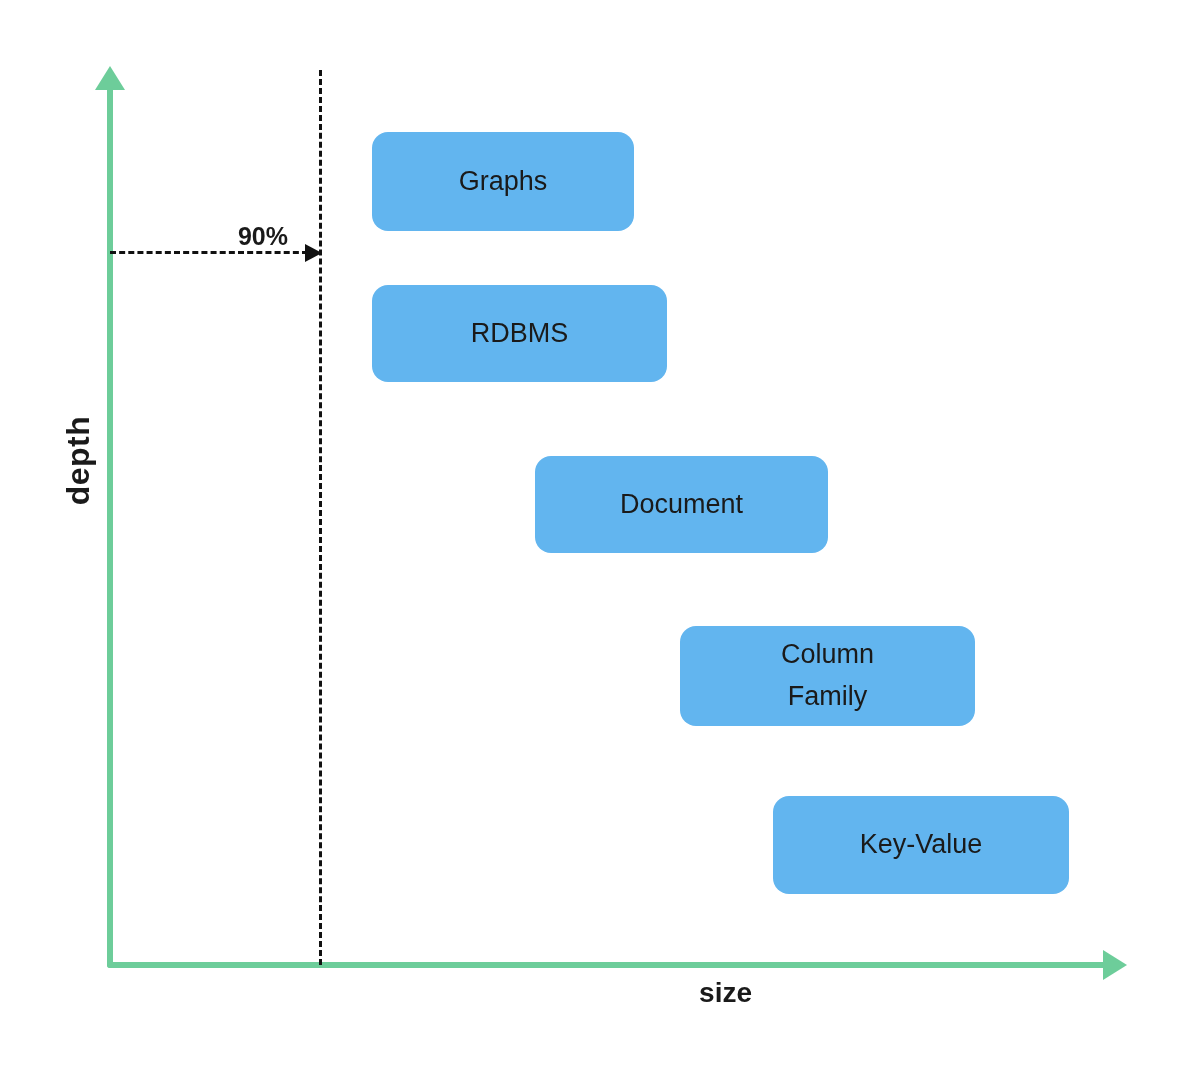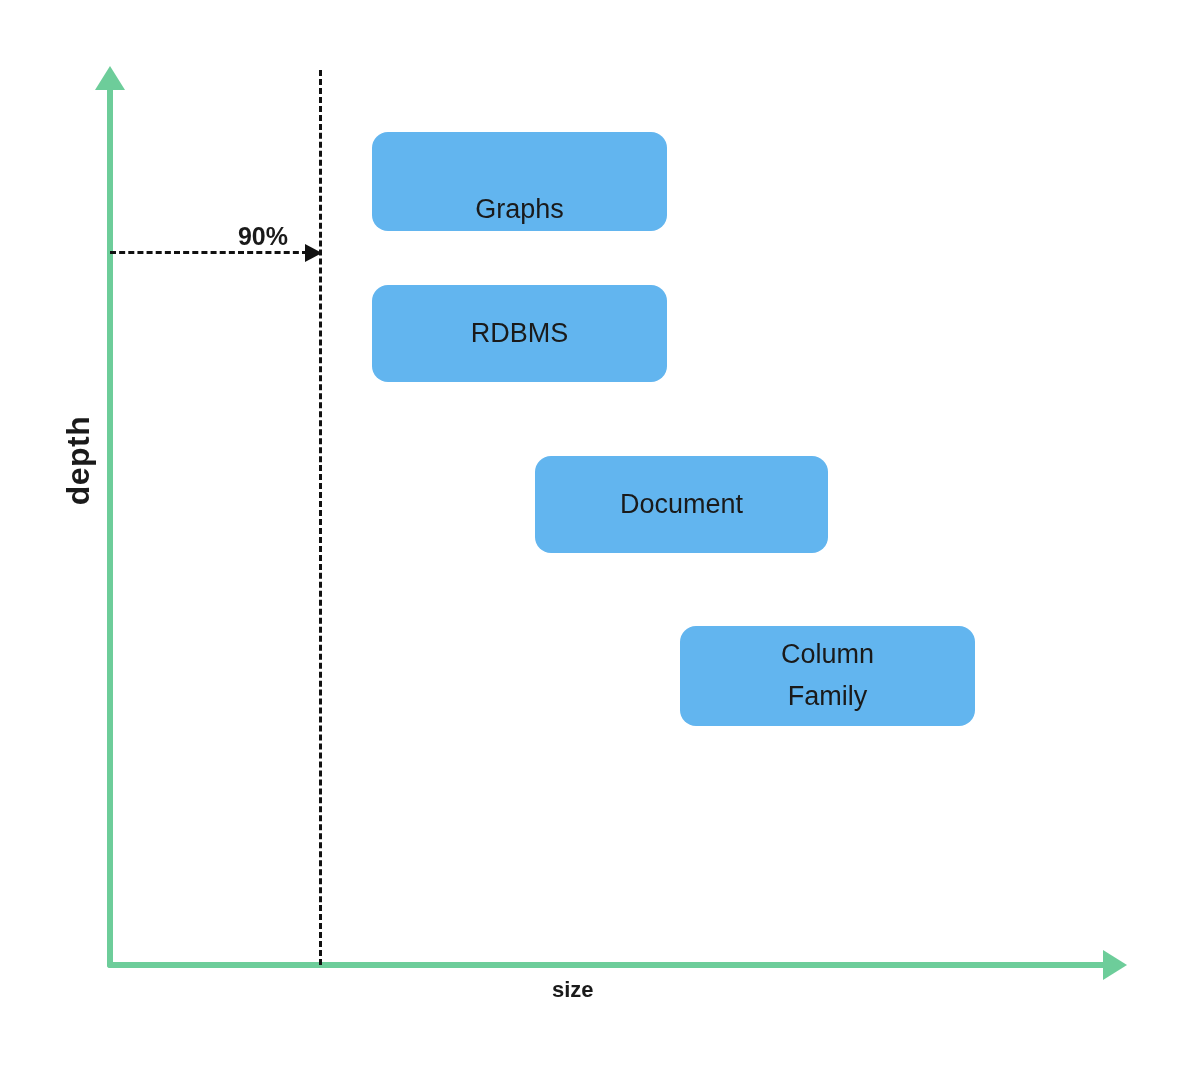--- a/index.html
+++ b/index.html
@@ -72,22 +72,22 @@
     transform: rotate(-90deg);
     font-size: 32px;
     font-weight: bold;
     letter-spacing: 0.5px;
   }
   .x-axis-label {
     position: absolute;
     left: 552px;
     top: 977px;
     width: 200px;
-    text-align: left;
-    font-size: 22px;
+    text-align: right;
+    font-size: 28px;
     font-weight: bold;
   }
 
   
   .threshold-vline {
     position: absolute;
     left: 319px;
     top: 70px;
     width: 0;
     height: 895px;
@@ -130,21 +130,21 @@
     align-items: center;
     justify-content: center;
   }
   .node-label {
     font-size: 27px;
     color: var(--text-dark);
     text-align: center;
     white-space: pre-line;
     line-height: 1.55;
   }
-  .node-graphs        { left: 372px; top: 132px; width: 295px; height: 99px; align-items: flex-end; }
+  .node-graphs        { left: 372px; top: 132px; width: 262px; height: 99px; }
   .node-rdbms         { left: 372px; top: 285px; width: 295px; height: 97px; }
   .node-document      { left: 535px; top: 456px; width: 293px; height: 97px; }
   .node-column-family { left: 680px; top: 626px; width: 295px; height: 100px; }
   .node-key-value     { left: 773px; top: 796px; width: 296px; height: 98px; }
 </style>
 </head>
 <body>
 
 <div class="stage">
 
@@ -171,14 +171,17 @@
 
   <div class="node node-rdbms">
     <span class="node-label">RDBMS</span>
   </div>
 
   <div class="node node-column-family">
     <span class="node-label">Column
 Family</span>
   </div>
 
+  <div class="node node-key-value">
+    <span class="node-label">Key-Value</span>
+  </div>
 
 </div>
 
 </body></html>

